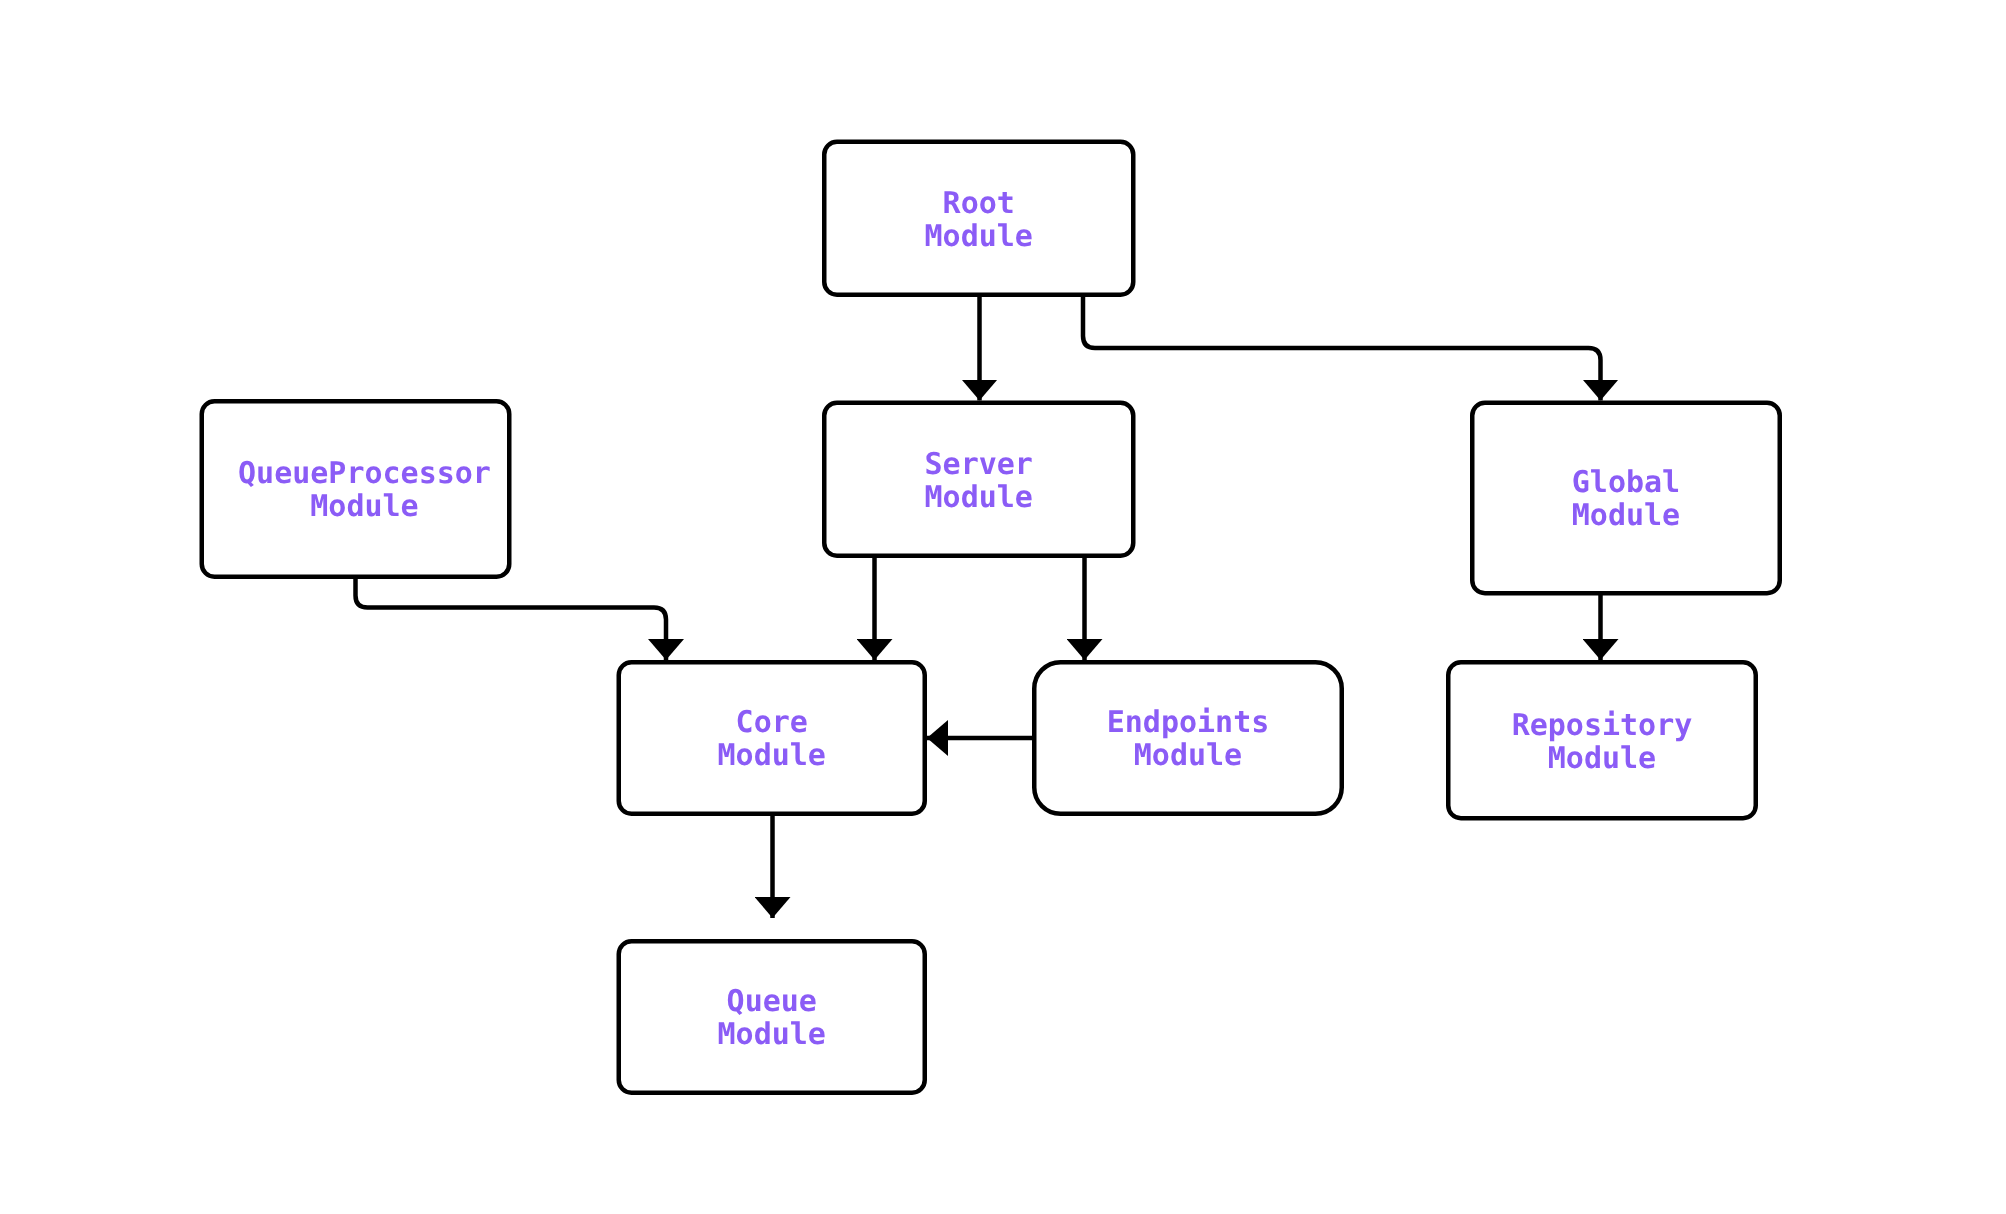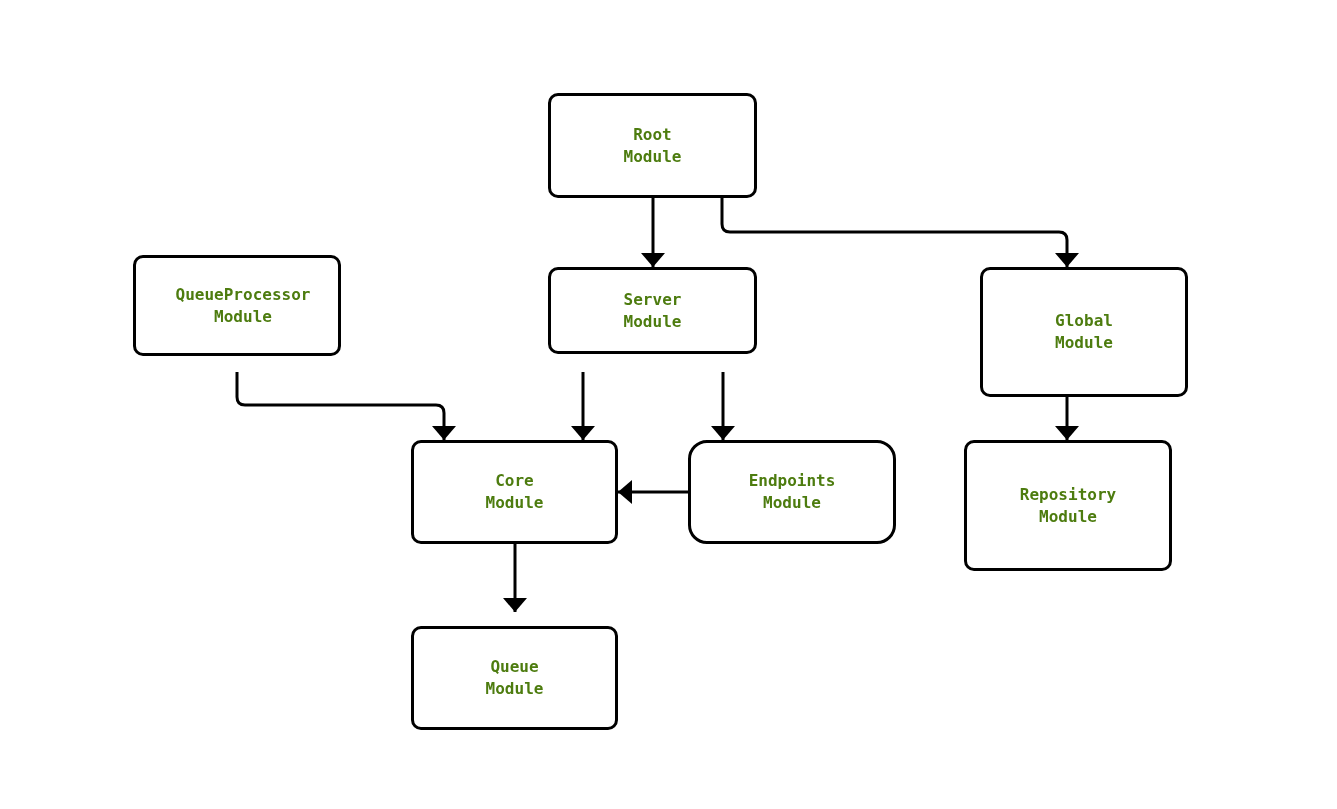--- a/index.html
+++ b/index.html
@@ -35,24 +35,24 @@
     box-sizing: border-box;
     background: #ffffff;
     border: 3px solid #000000;
     border-radius: 10px;
     display: flex;
     align-items: center;
     justify-content: center;
     text-align: center;
   }
   .node-label {
-    font-size: 16px;
+    font-size: 20px;
     font-weight: bold;
     line-height: 22px;
-    color: #4d7c0f;
+    color: #8b5cf6;
     white-space: pre-line;
     letter-spacing: 0;
   }
 </style>
 </head>
 <body>
 
 <div class="canvas" id="diagram-canvas">
   <svg class="edges-layer" id="edges-layer" width="1337" height="809" viewBox="0 0 1337 809" xmlns="http://www.w3.org/2000/svg">
     <defs>
@@ -68,41 +68,41 @@
         <path class="edge-path" d="M723,372 L723,440" marker-end="url(#arrowhead)"></path>
         <path class="edge-path" d="M688,492 L618,492" marker-end="url(#arrowhead)"></path>
         <path class="edge-path" d="M1067,372 L1067,440" marker-end="url(#arrowhead)"></path>
         <path class="edge-path" d="M515,543 L515,612" marker-end="url(#arrowhead)"></path>
       </g>
   </svg>
 <div class="node" style="left: 548px; top: 93px; width: 209px; height: 105px;">
       <span class="node-label">Root
 Module</span>
     </div>
-    <div class="node" style="left: 548px; top: 267px; width: 209px; height: 87px; text-align: right;">
+    <div class="node" style="left: 548px; top: 267px; width: 209px; height: 105px; text-align: right;">
       <span class="node-label">Server
 Module</span>
     </div>
     <div class="node" style="left: 980px; top: 267px; width: 208px; height: 130px;">
       <span class="node-label">Global
 Module</span>
     </div>
-    <div class="node" style="left: 133px; top: 255px; width: 208px; height: 101px; padding-left: 12px;">
+    <div class="node" style="left: 133px; top: 266px; width: 208px; height: 120px; padding-left: 12px;">
       <span class="node-label">QueueProcessor
 Module</span>
     </div>
     <div class="node" style="left: 411px; top: 440px; width: 207px; height: 104px; justify-content: center;">
       <span class="node-label">Core
 Module</span>
     </div>
     <div class="node" style="left: 688px; top: 440px; width: 208px; height: 104px; border-radius: 19px;">
       <span class="node-label">Endpoints
 Module</span>
     </div>
-    <div class="node" style="left: 964px; top: 440px; width: 208px; height: 131px;">
+    <div class="node" style="left: 964px; top: 440px; width: 208px; height: 107px;">
       <span class="node-label">Repository
 Module</span>
     </div>
     <div class="node" style="left: 411px; top: 612px; width: 207px; height: 104px; margin-top: 14px;">
       <span class="node-label">Queue
 Module</span>
     </div>
   </div>
 
 </body></html>

